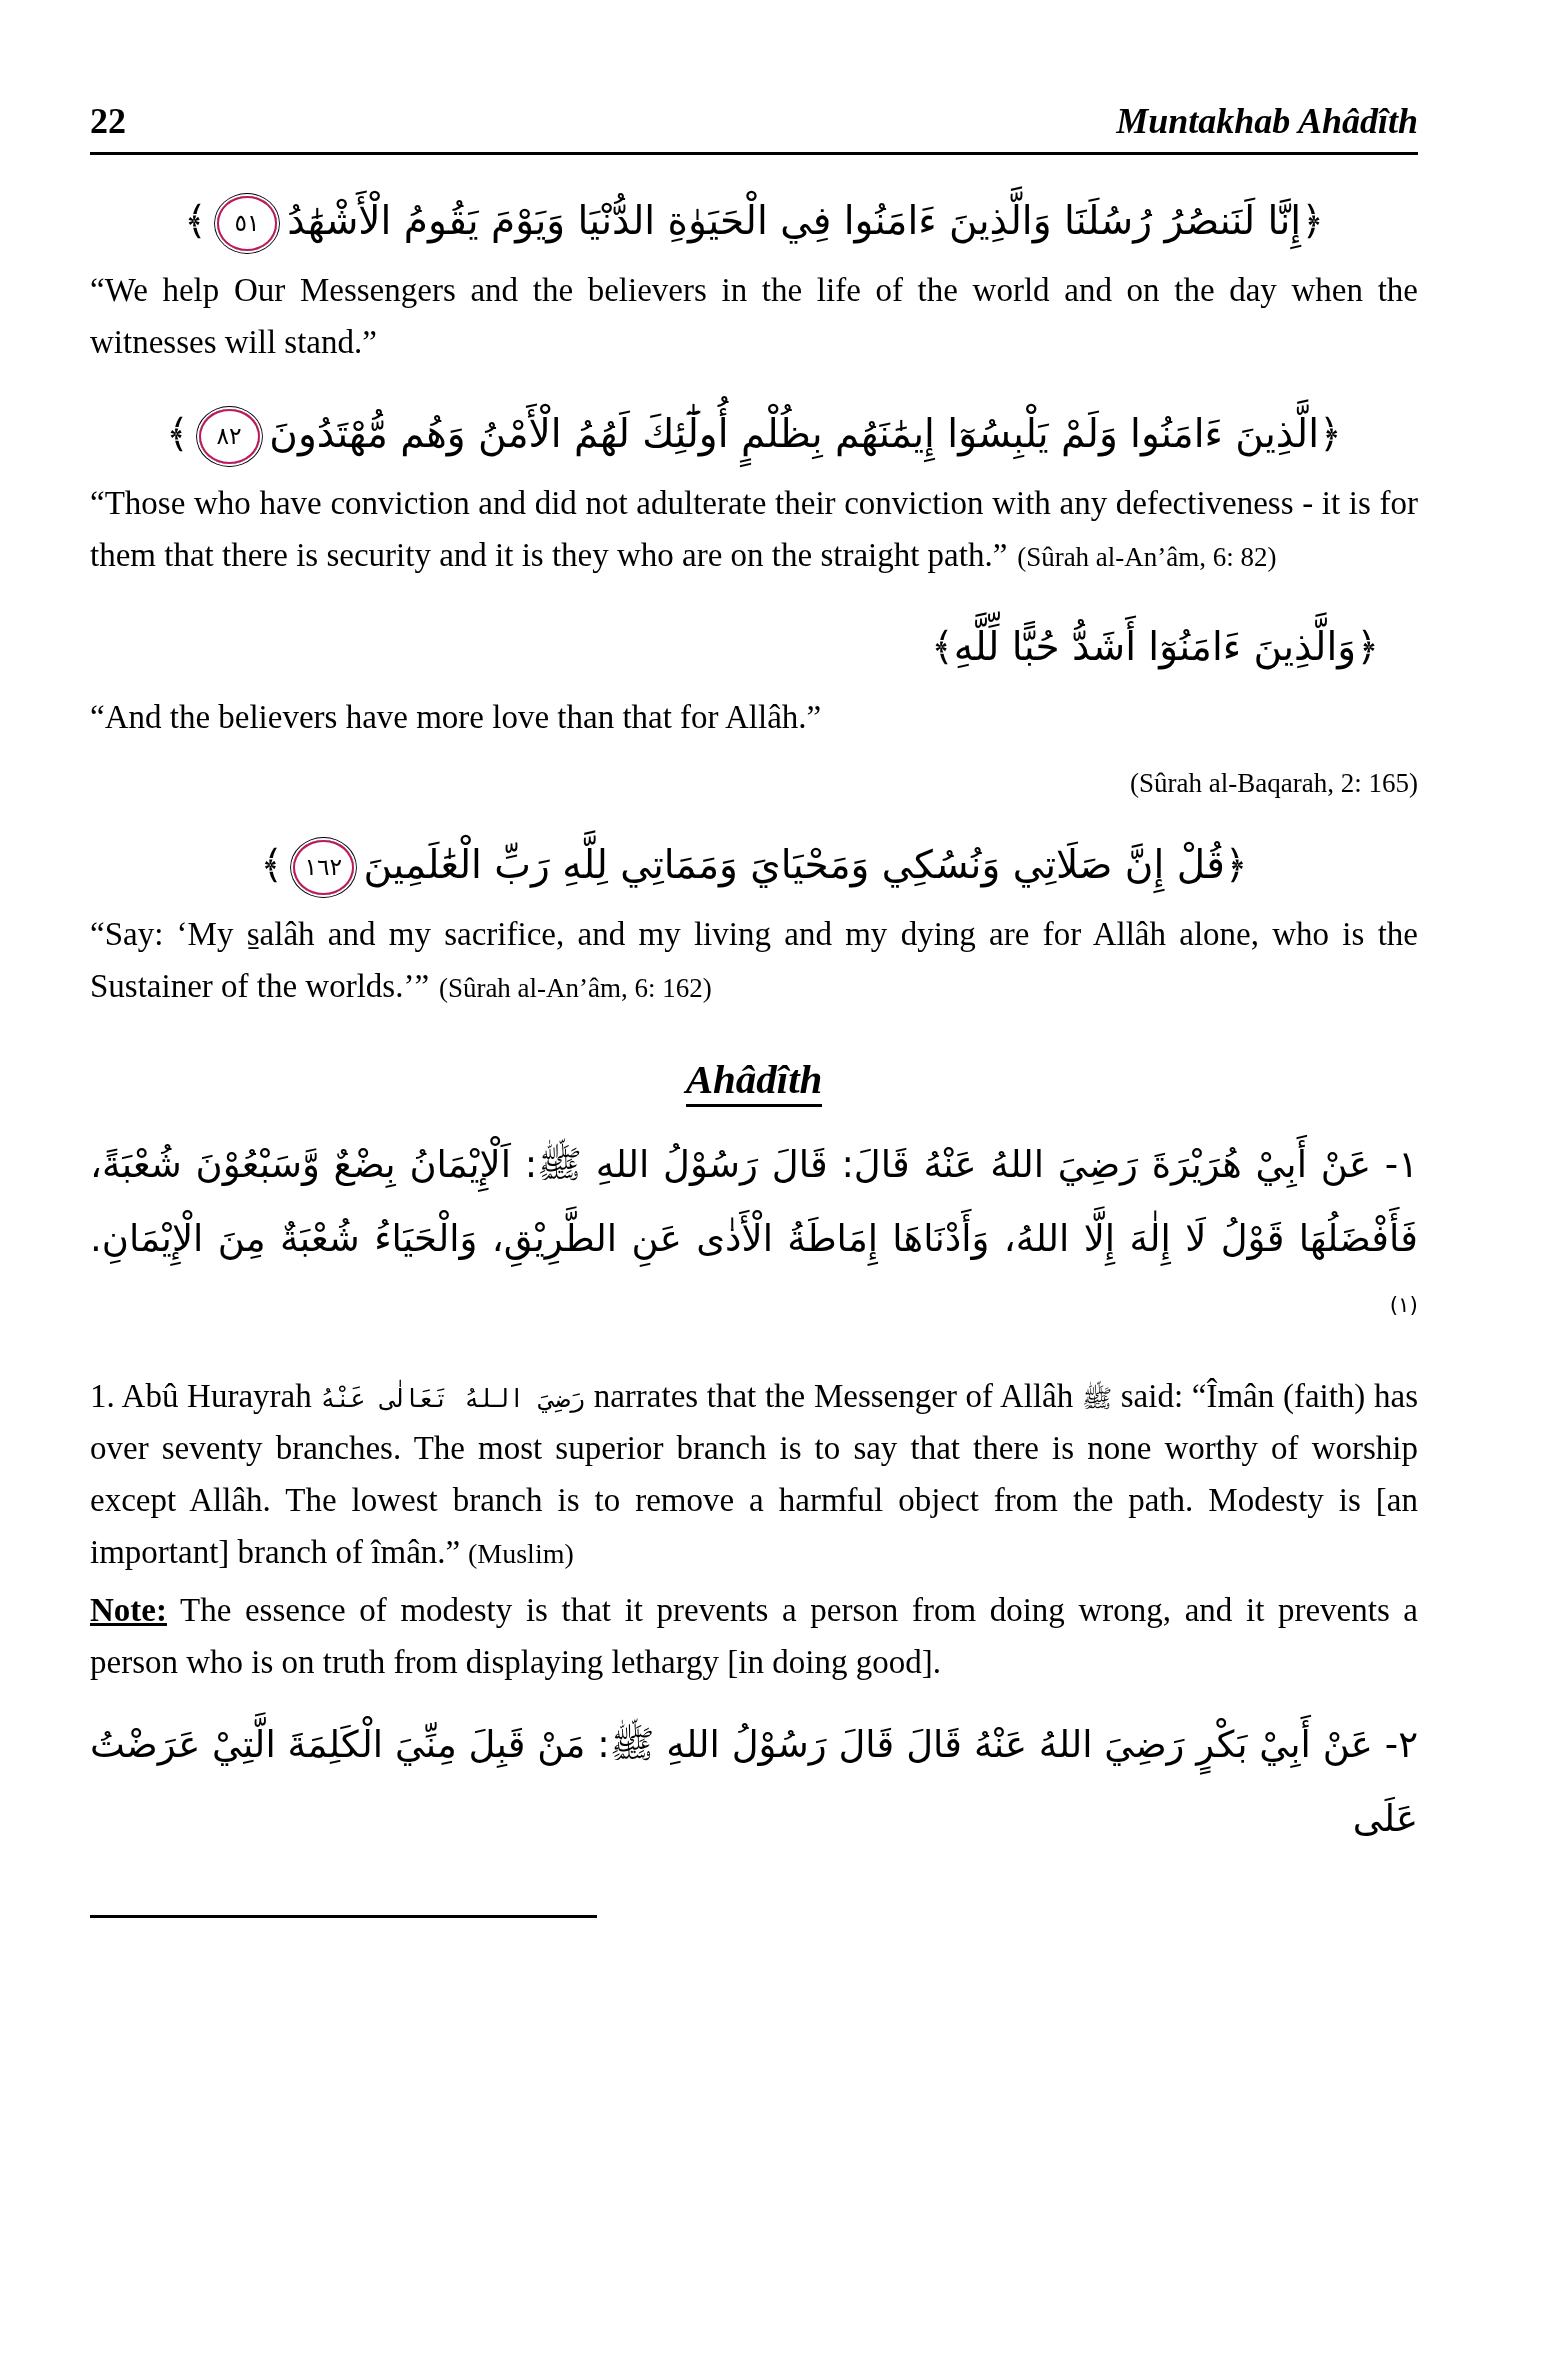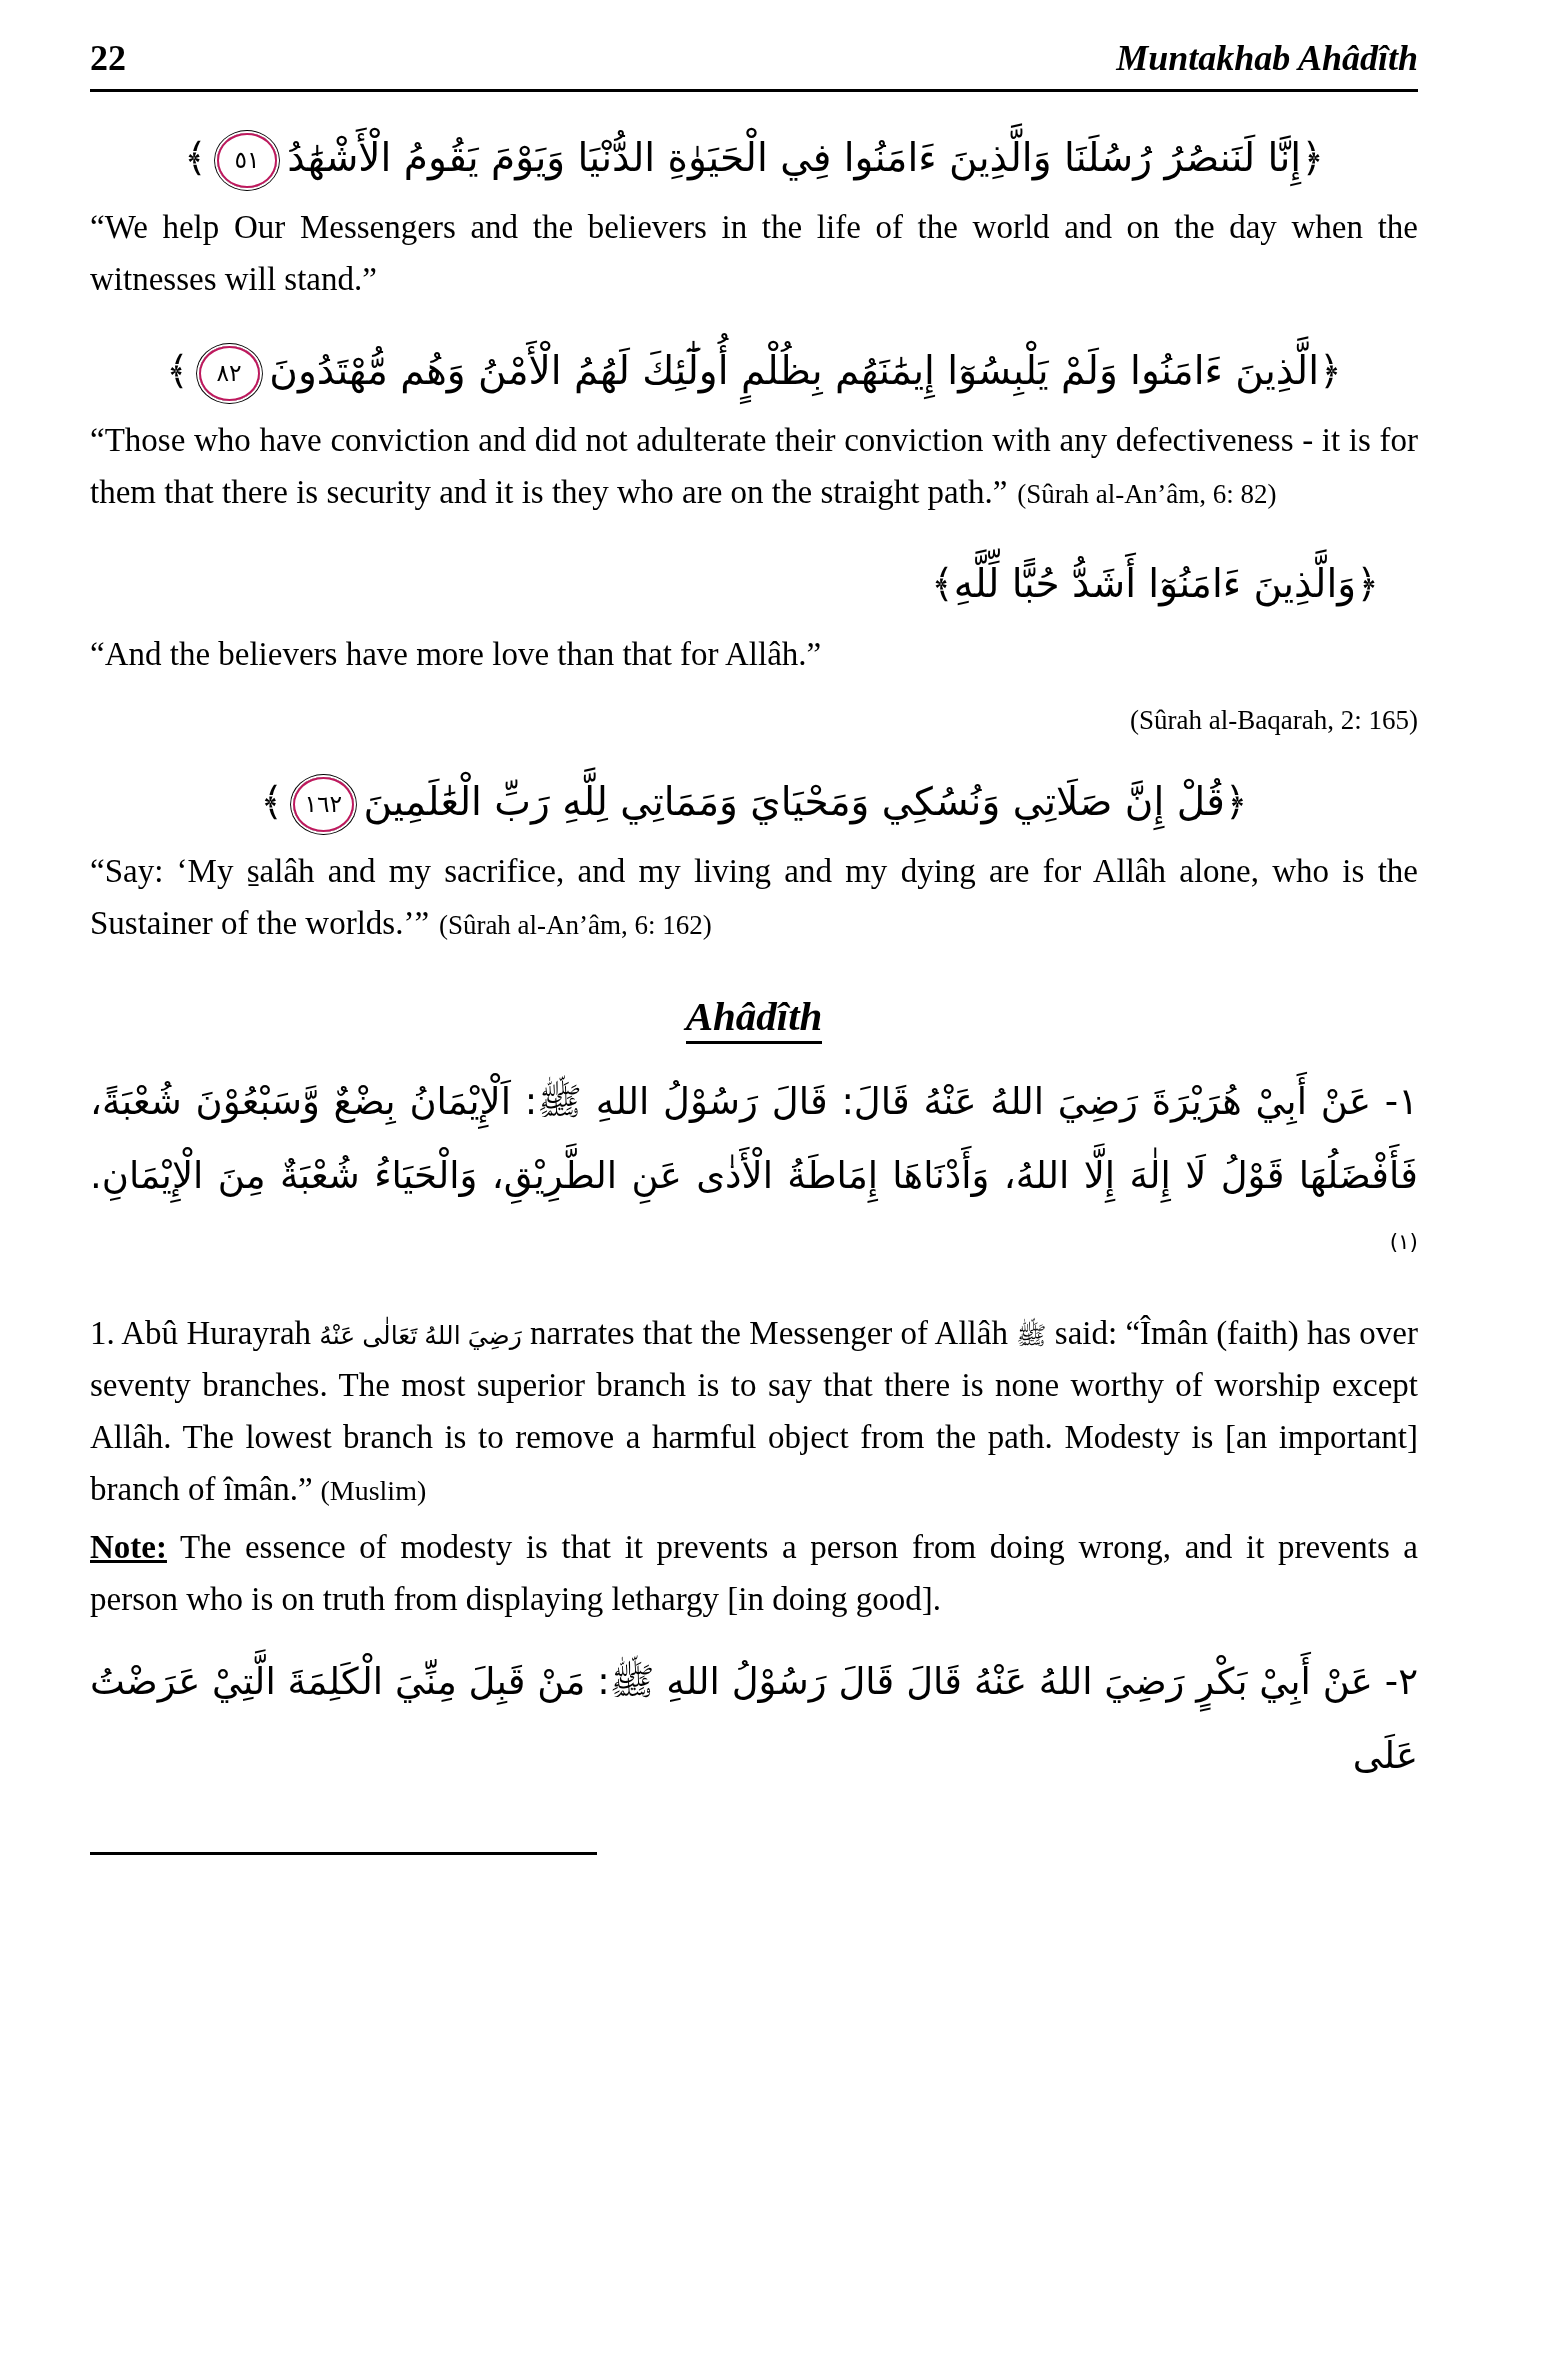--- a/index.html
+++ b/index.html
@@ -1,19 +1,19 @@
 <!DOCTYPE html>
 <html lang="en"><head>
 <meta charset="utf-8">
 <style>
   html,body{margin:0;padding:0;background:#777;}
   .page{
     width:1560px;min-height:2354px;box-sizing:border-box;
     margin:0 auto;background:#ffffff;color:#000;
-    padding:37px 142px 39px 90px;
+    padding:100px 142px 39px 90px;
     font-family:"Liberation Serif","DejaVu Serif",serif;
   }
   
   .hdr{display:flex;justify-content:space-between;align-items:flex-end;
        border-bottom:3.9px solid #000;padding-bottom:9.8px;}
   .hdr .pgnum{font-size:36px;font-weight:bold;}
   .hdr .title{font-size:36px;font-weight:bold;font-style:italic;}
   
   .ar{font-family:"DejaVu Sans","Liberation Sans",sans-serif;direction:rtl;unicode-bidi:isolate;}
   .verse{font-size:39px;line-height:1.7;text-align:center;margin:33px 0 9.8px 0;}
@@ -28,21 +28,21 @@
   
   .en{font-size:33px;line-height:1.58;text-align:justify;margin:6px 0;}
   .cite{font-size:27px;}
   .cite-line{text-align:right;margin:25px 0 9.8px 0;}
   .cite-inline{margin-left:9.8px;white-space:nowrap;}
   .heading{text-align:center;margin:43px 0 25px 0;}
   .heading span{font-size:41px;font-weight:bold;font-style:italic;
     border-bottom:3.9px solid #000;padding-bottom:2px;font-family:Liberation Serif, serif;}
   .hadith-ar{font-size:37px;line-height:2.0;text-align:justify;margin:19.5px 0;}
   .hadith-ar sup{font-size:21.5px;vertical-align:super;}
-  .honorific{font-family:Liberation Sans, sans-serif;font-size:25px;}
+  .honorific{font-family:Liberation Mono, monospace;font-size:25px;}
   .note-label{font-weight:bold;text-decoration:underline;}
   .muslim{font-size:28px;margin-left:7.8px;}
   
   .footnote-rule{width:507px;height:0;border-top:3.9px solid #000;margin:59px 0 17.6px 0;}
   .footnote{font-size:28px;text-align:right;line-height:1.5;}
 </style>
 </head>
 <body>
 
 <div class="page">

